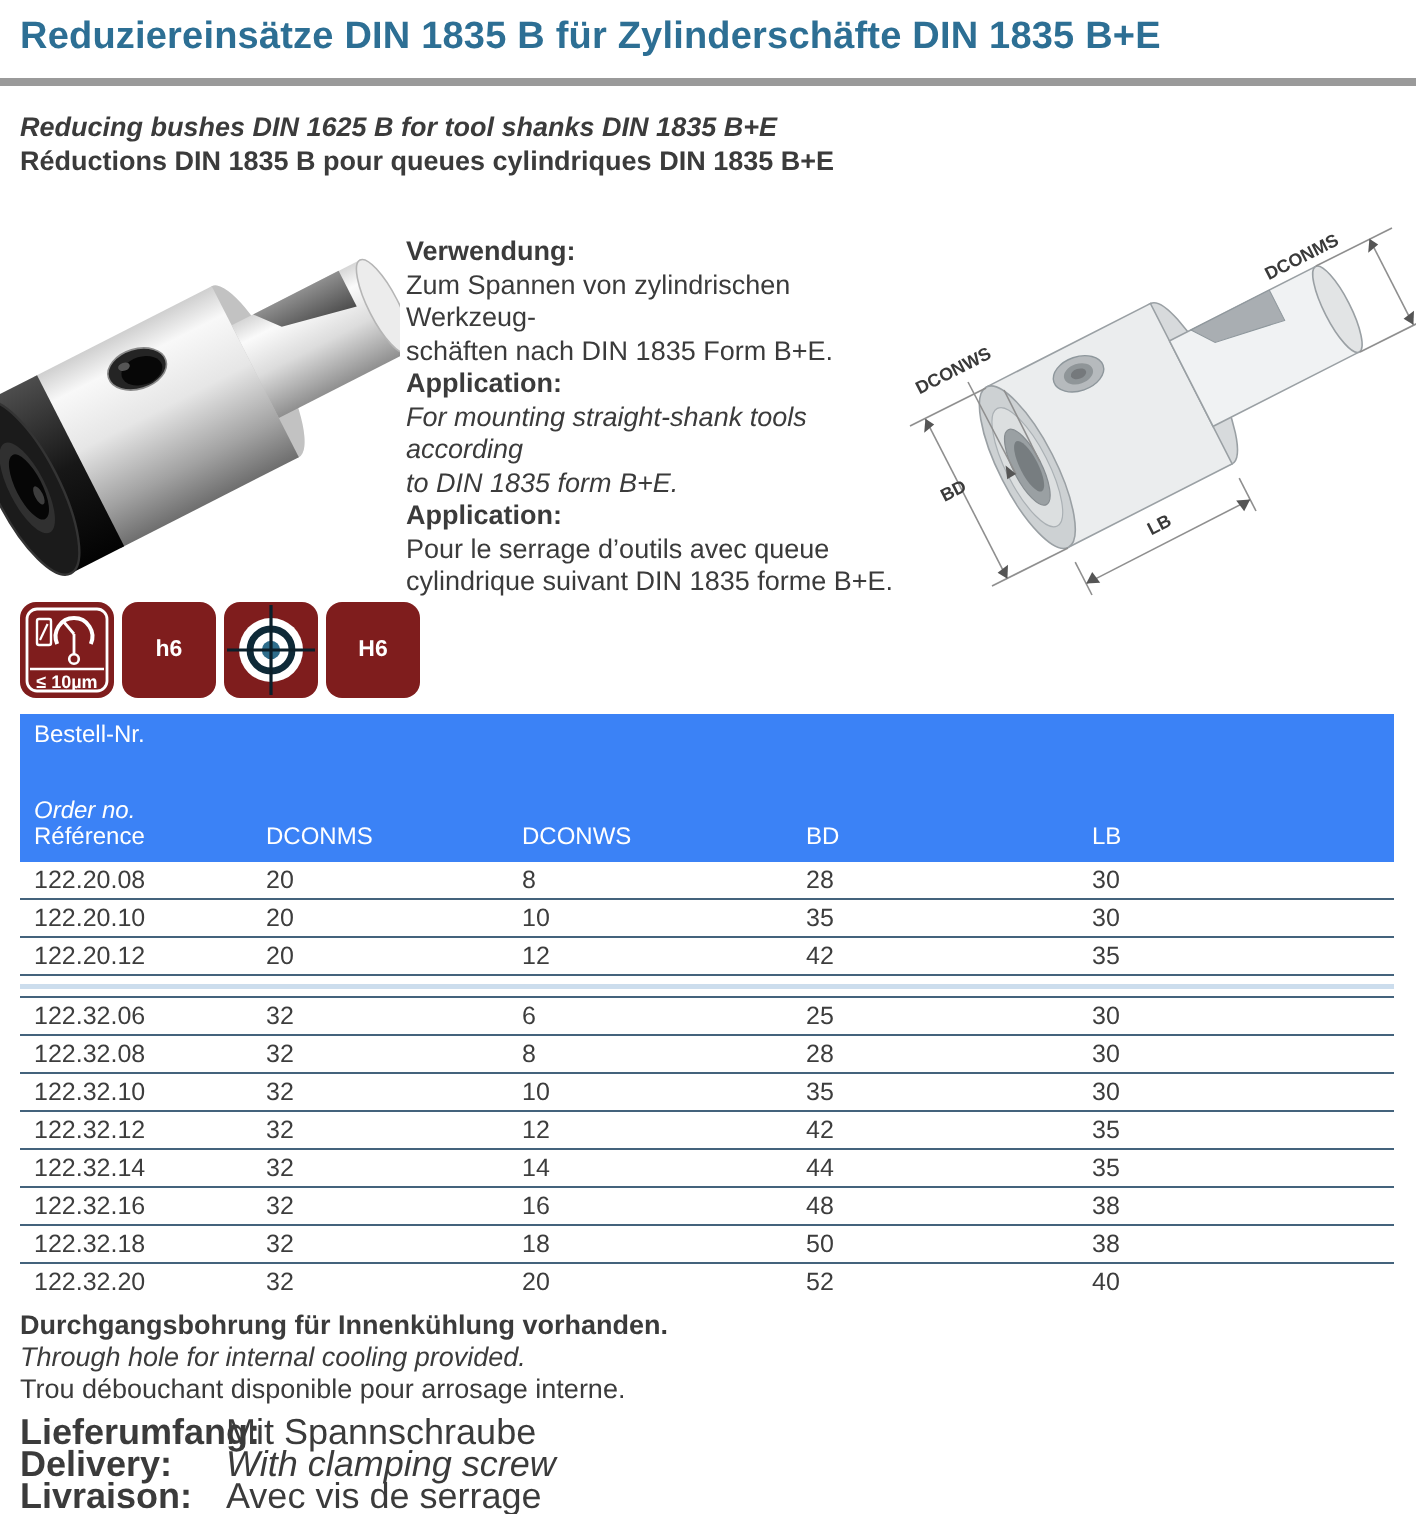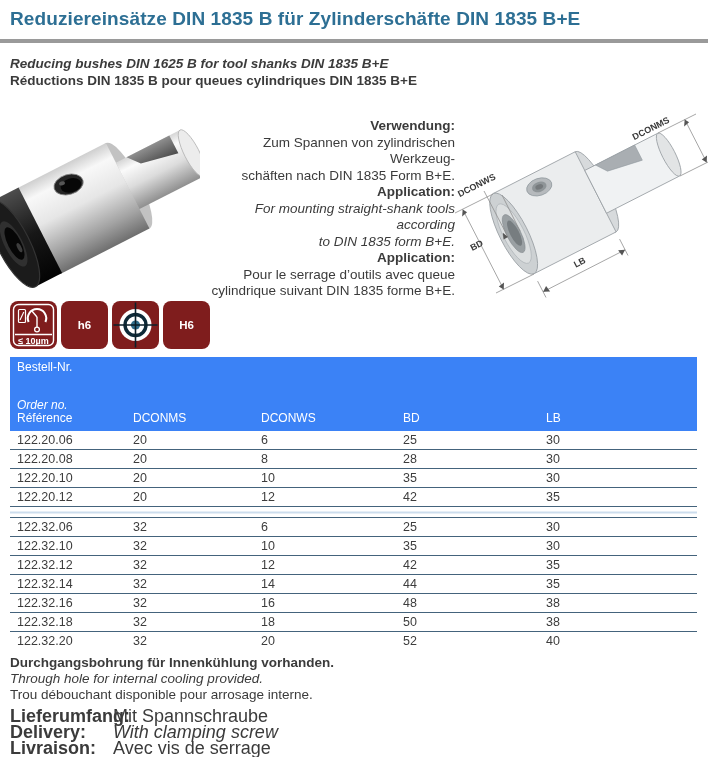--- a/index.html
+++ b/index.html
@@ -11,21 +11,21 @@
   .rule  { position:absolute; left:0; top:39px; width:708px; height:4px; background:#9a9a9a; }
   .subs  { position:absolute; left:10px; top:55px; font-size:13.5px; font-weight:700; color:#3b3b3b; line-height:17px; }
   .sub-en { font-style:italic; }
 
   .photo-wrap { position:absolute; left:0; top:104px; width:200px; height:192px; }
   .drawing-wrap { position:absolute; left:440px; top:96px; width:268px; height:208px; }
 
   .usage { position:absolute; left:203px; top:118px; width:252px; font-size:13.5px; color:#3b3b3b; line-height:16.5px; }
   .usage .hd { font-weight:700; }
   .usage .it { font-style:italic; }
-  .usage span { display:block;text-align:right; }
+  .usage span { display:block; }
 
   .badges { position:absolute; left:10px; top:301px; display:flex; gap:4px; }
   .tile { width:47px; height:48px; background:#7f1d1d; border-radius:8px; color:#fff;
           display:flex; align-items:center; justify-content:center; font-weight:700; font-size:11.5px; }
 
   table.cat { position:absolute; left:10px; top:357px; width:687px; border-collapse:collapse; table-layout:fixed;
               font-size:12.5px; color:#3d3d3d; }
   table.cat thead tr { background:#3b82f6; color:#fff; }
   table.cat th { text-align:left; vertical-align:bottom; font-weight:400; font-size:12px; padding:4px 0 5px 0; line-height:13.5px; height:45px; }
   table.cat th.first { padding-left:7px; }
@@ -217,27 +217,20 @@
           <span>Référence</span>
         </th>
         <th>DCONMS</th>
         <th>DCONWS</th>
         <th>BD</th>
         <th>LB</th>
       </tr>
     </thead>
     <tbody>
         <tr>
-          <td class="first">122.20.06</td>
-          <td>20</td>
-          <td>6</td>
-          <td>25</td>
-          <td>30</td>
-        </tr>
-        <tr>
           <td class="first">122.20.08</td>
           <td>20</td>
           <td>8</td>
           <td>28</td>
           <td>30</td>
         </tr>
         <tr>
           <td class="first">122.20.10</td>
           <td>20</td>
           <td>10</td>
@@ -255,20 +248,27 @@
           <td colspan="5"></td>
         </tr>
         <tr>
           <td class="first">122.32.06</td>
           <td>32</td>
           <td>6</td>
           <td>25</td>
           <td>30</td>
         </tr>
         <tr>
+          <td class="first">122.32.08</td>
+          <td>32</td>
+          <td>8</td>
+          <td>28</td>
+          <td>30</td>
+        </tr>
+        <tr>
           <td class="first">122.32.10</td>
           <td>32</td>
           <td>10</td>
           <td>35</td>
           <td>30</td>
         </tr>
         <tr>
           <td class="first">122.32.12</td>
           <td>32</td>
           <td>12</td>

